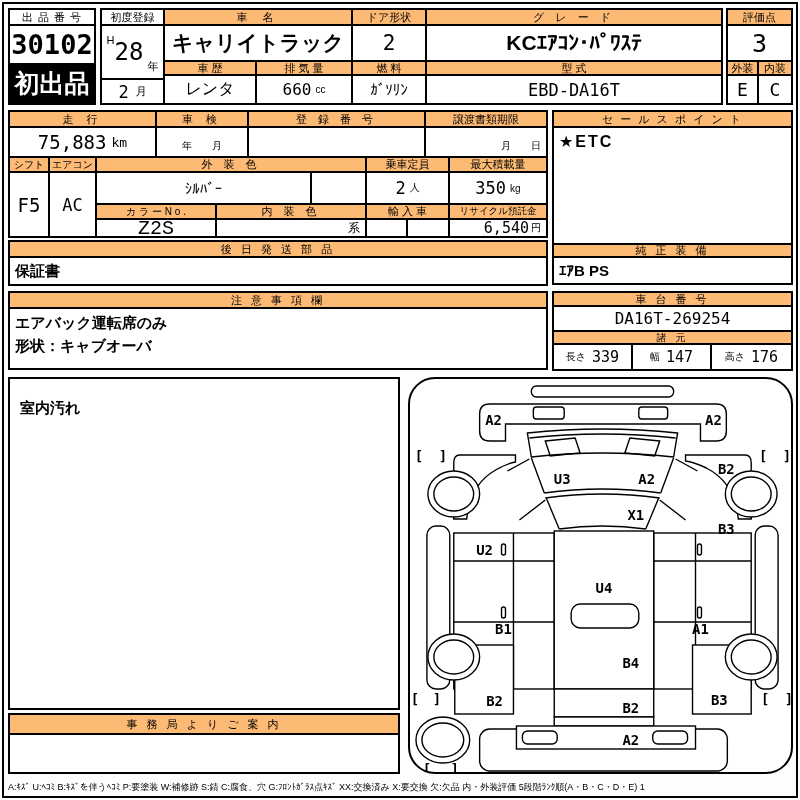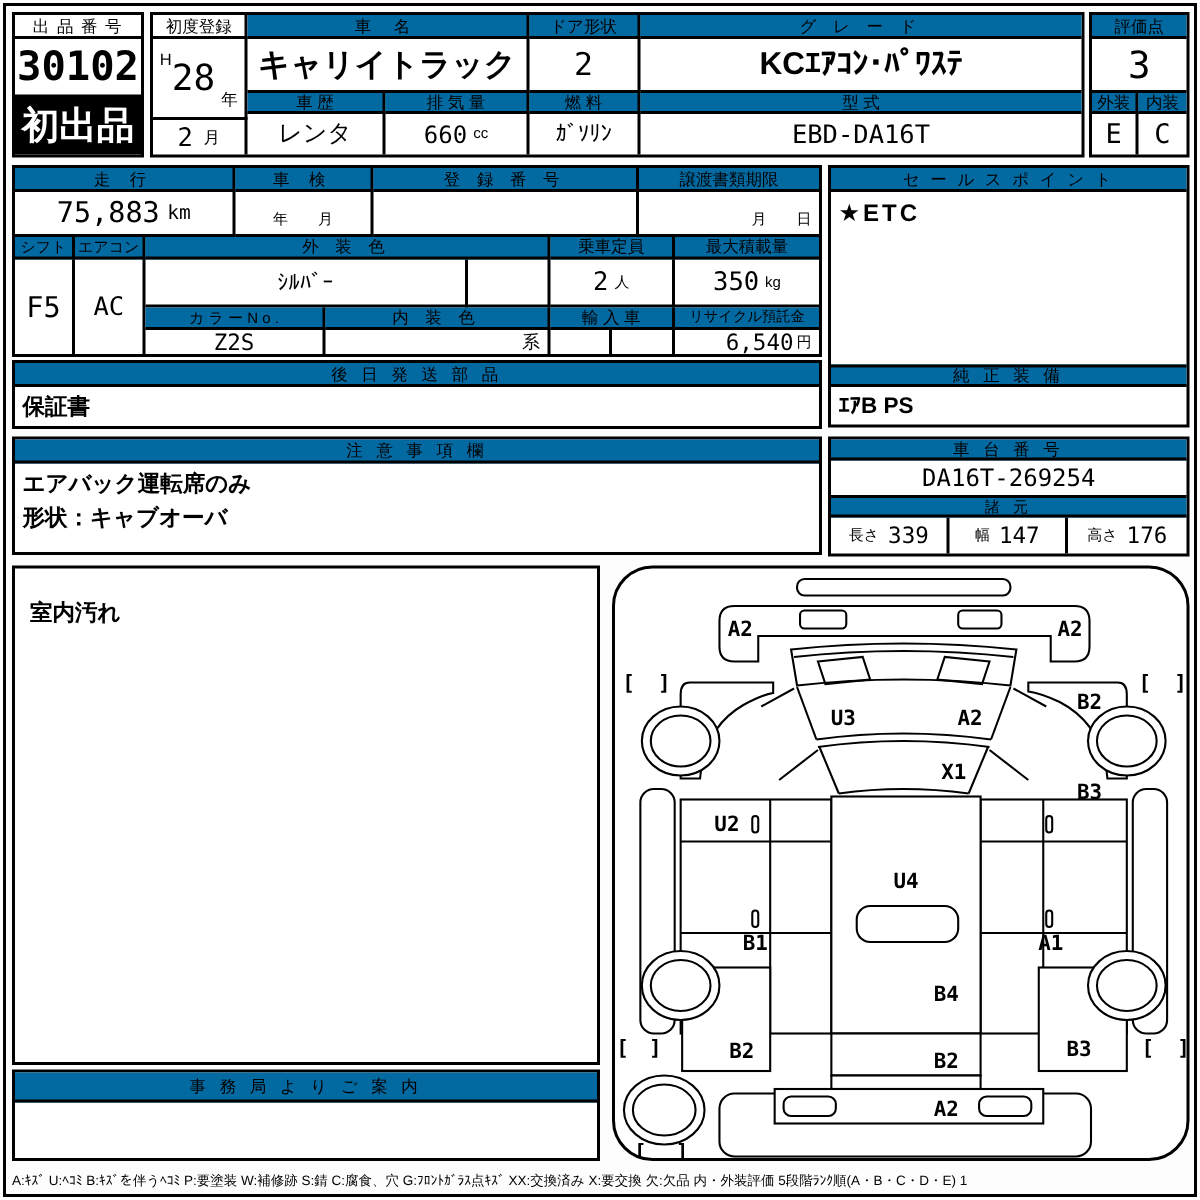--- a/index.html
+++ b/index.html
@@ -1,19 +1,19 @@
 <!DOCTYPE html>
 <html><head>
 <meta charset="utf-8">
 <style>
   html,body{margin:0;padding:0;background:#888;}
   #page{position:relative;width:800px;height:800px;background:#fdfdfd;font-family:"Liberation Sans","DejaVu Sans",sans-serif;color:#000;overflow:hidden;}
   .abs{position:absolute;box-sizing:border-box;}
   .box{border:2px solid #000;background:#fff;}
-  .hd{background:#0369a1;border-bottom:2px solid #000;display:flex;align-items:center;justify-content:center;font-size:11px;white-space:pre;}
+  .hd{background:#fdba74;border-bottom:2px solid #000;display:flex;align-items:center;justify-content:center;font-size:11px;white-space:pre;}
   .cell{display:flex;align-items:center;justify-content:center;white-space:pre;}
   .br{border-right:2px solid #000;}
   .bb{border-bottom:2px solid #000;}
   .mono{font-family:"DejaVu Sans Mono",monospace;}
   .unit{font-size:10px;margin-left:4px;}
   .left{justify-content:flex-start;padding-left:5px;}
   .right{justify-content:flex-end;padding-right:5px;}
   .small{font-size:10px;}
   #outer-frame{left:2px;top:2px;width:796px;height:796px;border:2px solid #000;pointer-events:none;}
   #legend{left:8px;top:778px;width:786px;height:18px;font-size:9px;white-space:nowrap;letter-spacing:0;display:flex;align-items:center;}
@@ -99,21 +99,21 @@
     </div>
     <div class="abs cell bb" style="left:440px;top:61px;width:96px;height:32px;">
       <span class="mono" style="font-size:17px;">350</span><span class="unit">kg</span>
     </div>
 
     <div class="abs hd br" style="left:87px;top:93px;width:120px;height:15px;font-size:10px;">カ ラ ー N o .</div>
     <div class="abs hd br" style="left:207px;top:93px;width:150px;height:15px;letter-spacing:4px;">内 装 色</div>
     <div class="abs hd br" style="left:357px;top:93px;width:83px;height:15px;">輸 入 車</div>
     <div class="abs hd" style="left:440px;top:93px;width:96px;height:15px;font-size:9.5px;">リサイクル預託金</div>
 
-    <div class="abs cell br mono" style="left:87px;top:108px;width:120px;height:16px;font-size:15px;">Z2S</div>
+    <div class="abs cell br mono" style="left:87px;top:108px;width:120px;height:16px;font-size:20px;font-family:Liberation Mono, monospace;">Z2S</div>
     <div class="abs cell br right" style="left:207px;top:108px;width:150px;height:16px;font-size:12px;">系</div>
     <div class="abs cell br" style="left:357px;top:108px;width:41px;height:16px;"></div>
     <div class="abs cell br" style="left:398px;top:108px;width:42px;height:16px;"></div>
     <div class="abs cell right" style="left:440px;top:108px;width:96px;height:16px;">
       <span class="mono" style="font-size:15px;">6,540</span><span style="font-size:10px;margin-left:2px;">円</span>
     </div>
   </div>
 
   <div class="abs box" style="left:8px;top:291px;width:540px;height:79px;">
     <div class="abs hd" style="left:0;top:0;width:536px;height:16px;letter-spacing:3px;">注 意 事 項 欄</div>

